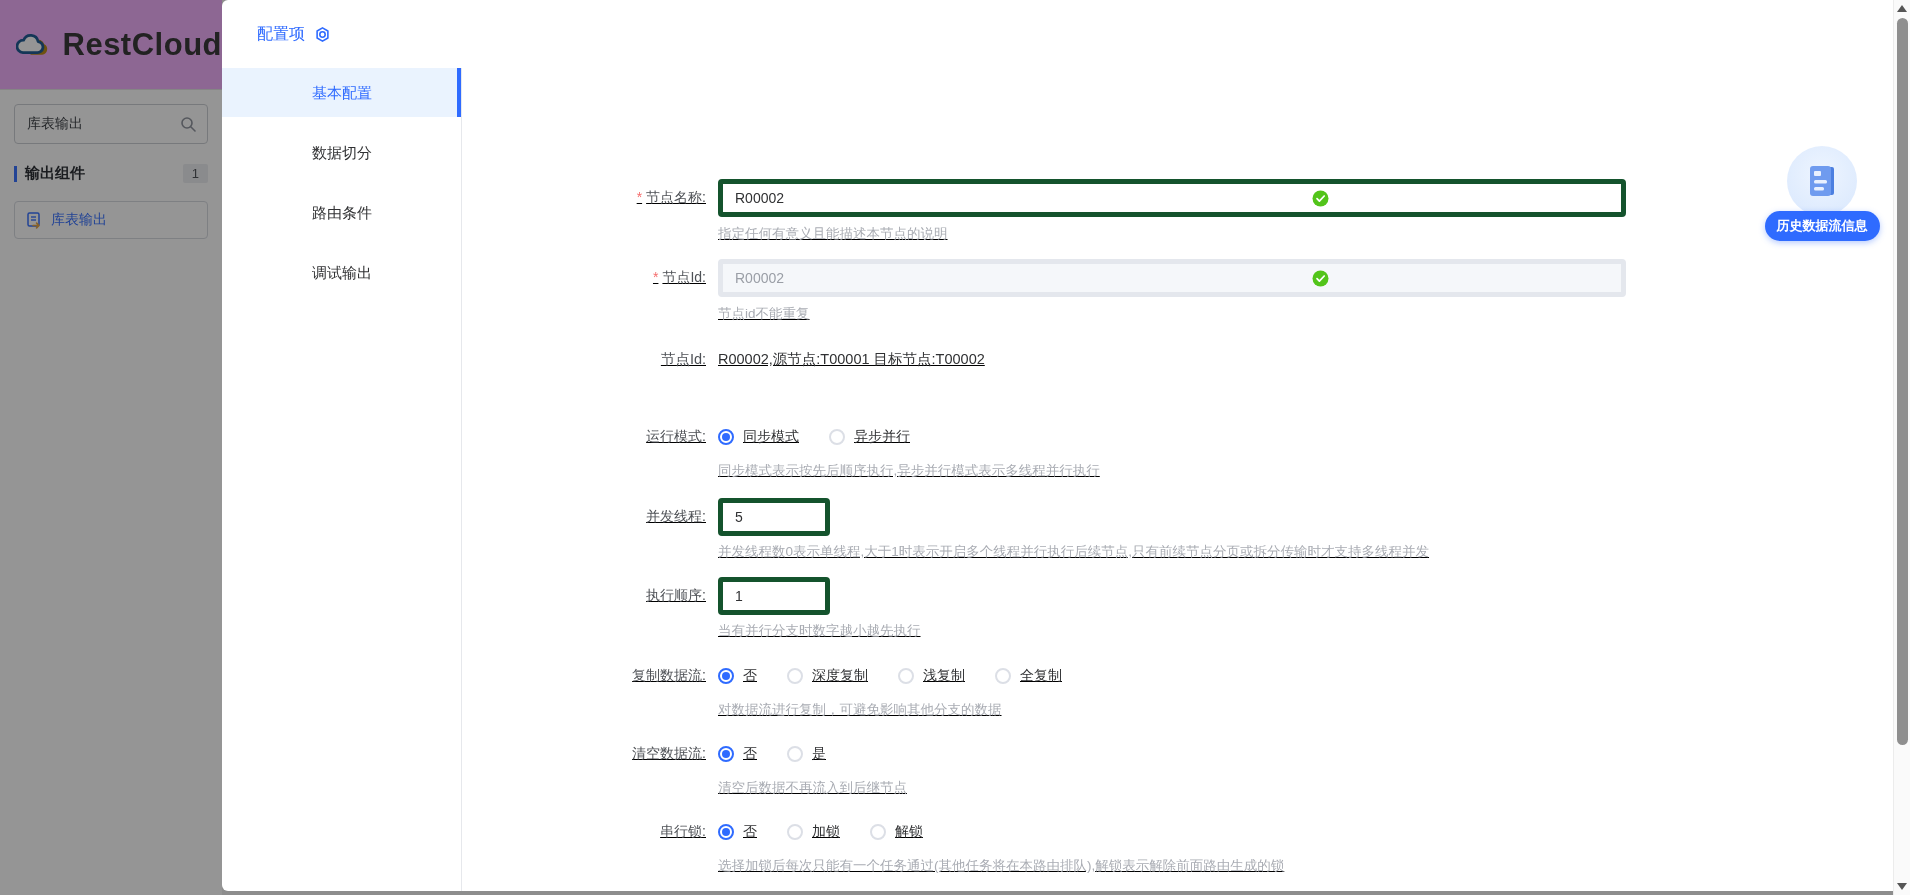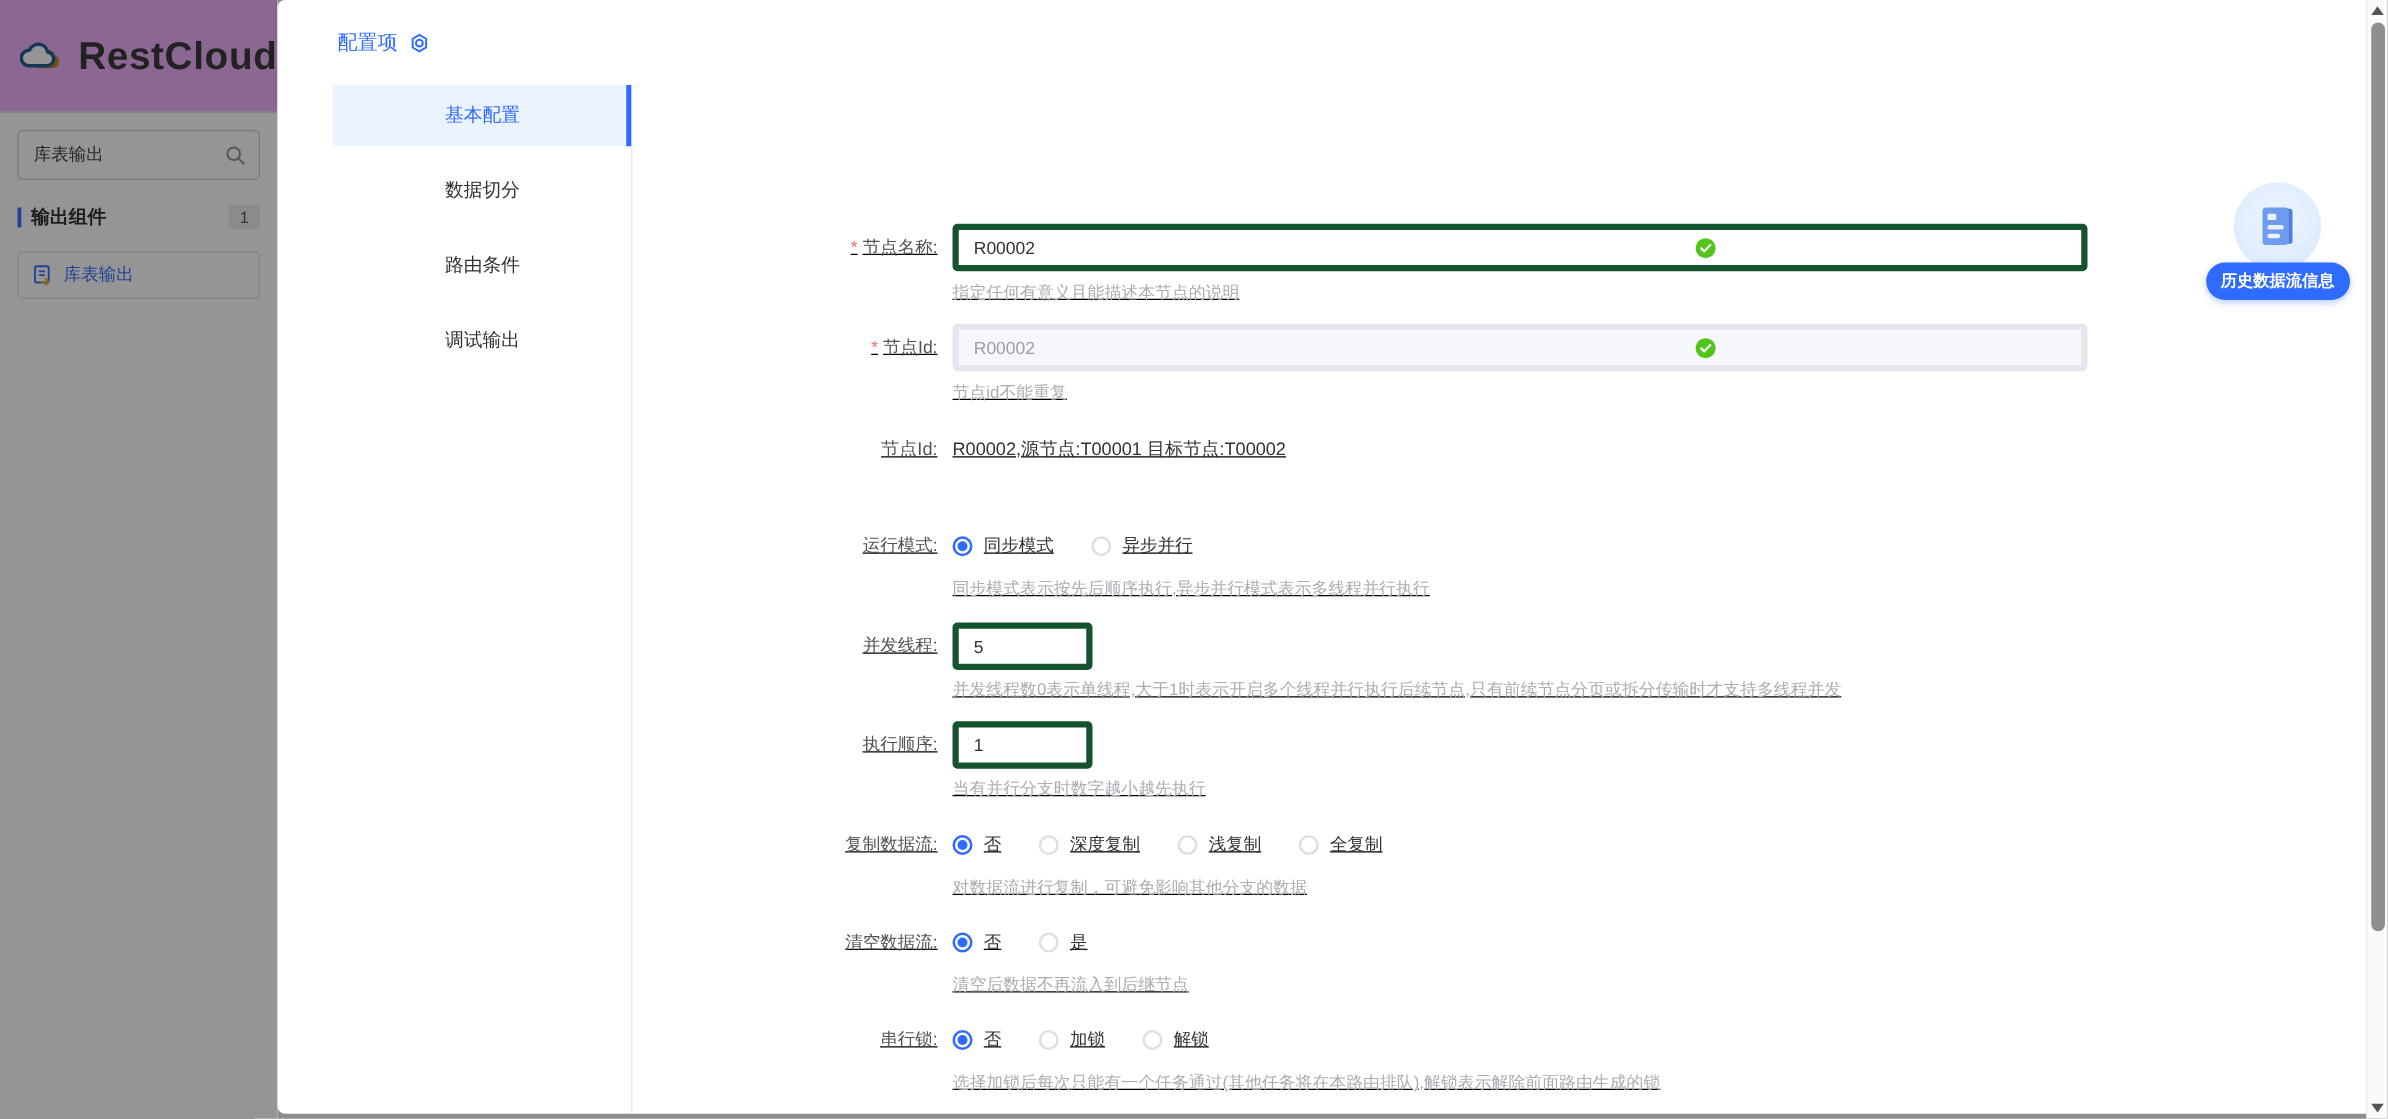--- a/index.html
+++ b/index.html
@@ -18,23 +18,23 @@
   .sec-head { display:flex; align-items:center; margin-top:20px; }
   .sec-bar { width:3px; height:16px; background:#2f6bff; margin-right:8px; }
   .sec-title { font-size:15px; font-weight:bold; color:#1f2329; flex:1; }
   .sec-badge { background:#ebedf0; color:#4a4d53; font-size:13px; padding:2px 9px; border-radius:2px; }
   .comp-item { margin-top:18px; height:38px; border:1px solid #d6d9de; border-radius:4px; display:flex; align-items:center; padding:0 10px; background:#fff; }
   .comp-item .lab { font-size:14px; color:#2f6bff; margin-left:8px; }
   .dim { position:absolute; inset:0; background:rgba(20,20,20,.45); }
 
   
   .drawer { position:relative; flex:1 1 auto; height:891px; background:#fff; border-radius:6px 0 0 6px; display:flex; flex-direction:column; }
-  .drawer-head { height:68px; display:flex; align-items:center; padding-left:48px; }
+  .drawer-head { height:68px; display:flex; align-items:center; padding-left:35px; }
   .drawer-title { font-size:16px; color:#2f6bff; margin-right:8px; }
-  .drawer-body { flex:1; display:flex; min-height:0;padding-left:44px; }
+  .drawer-body { flex:1; display:flex; min-height:0; }
   .cfg-nav { width:240px; border-right:1px solid #e6e8ec; flex:0 0 240px; }
   .nav-item { height:49px; line-height:49px; padding-left:90px; font-size:15px; color:#303133; margin-bottom:11px; cursor:pointer; }
   .nav-item.active { background:#eaf3fe; color:#2f6bff; border-right:4px solid #2f6bff; }
   .form-col { flex:1; padding-top:111px; overflow:hidden;text-decoration:underline; }
   .row { display:flex; align-items:center; }
   .lbl { width:256px; flex:0 0 256px; text-align:right; padding-right:12px; font-size:14px; color:#4e5156; }
   .lbl .req { color:#f56c6c; margin-right:4px; }
   .ctl { position:relative; width:908px; }
   .inp { width:908px; height:38px; border:5px solid #14532d; border-radius:4px; padding:0 34px 0 12px; font-size:14px; color:#303133; font-family:"Liberation Sans","DejaVu Sans",sans-serif; outline:none; background:#fff; }
   .inp.small { width:112px; padding:0 12px; }

